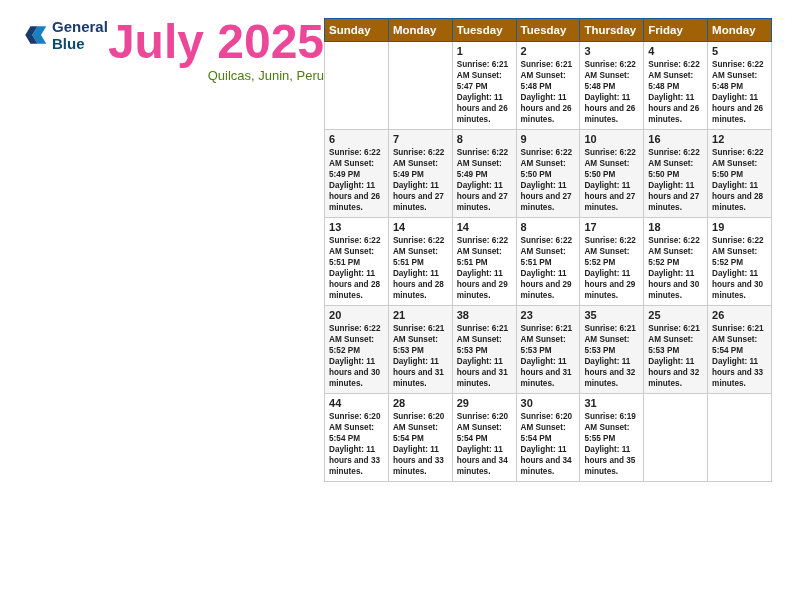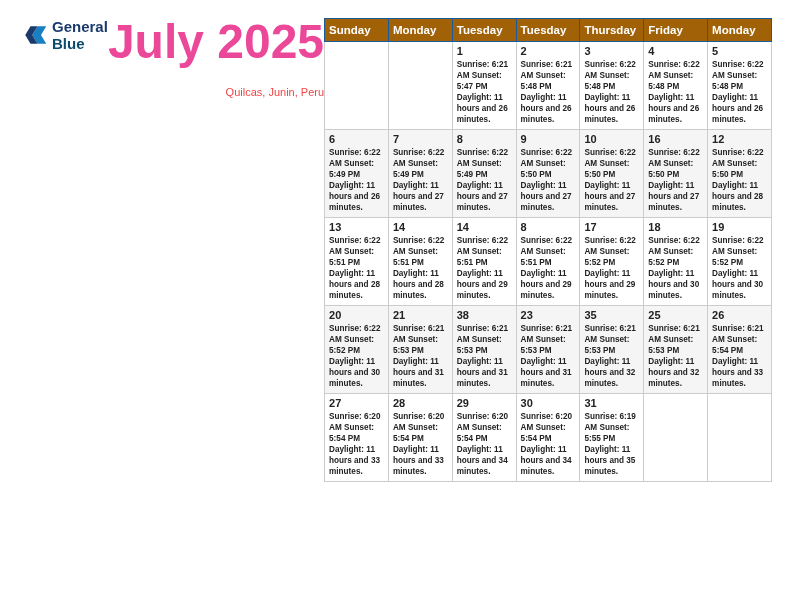--- a/index.html
+++ b/index.html
@@ -35,23 +35,23 @@
     .title-block {
       text-align: right;
     }
     .month-title {
       font-size: 48px;
       font-weight: bold;
       color: #ec4899;
       line-height: 1;
     }
     .subtitle {
-      font-size: 11px;
-      color: #ef4444;
-      margin-top: 20px;
+      font-size: 13px;
+      color: #4d7c0f;
+      margin-top: 2px;
     }
     .calendar {
       flex: 1;
       border: 1px solid #ccc;
       border-collapse: collapse;
       width: 100%;
       table-layout: fixed;
     }
     .calendar th {
       background: #2a6db5;
@@ -285,21 +285,21 @@
           </td>
           <td>
             <span class="day-num">26</span>
             <div class="cell-text">Sunrise: 6:21 AM
 Sunset: 5:54 PM
 Daylight: 11 hours and 33 minutes.</div>
           </td>
         </tr>
         <tr>
           <td>
-            <span class="day-num">27</span>
+            <span class="day-num">44</span>
             <div class="cell-text">Sunrise: 6:20 AM
 Sunset: 5:54 PM
 Daylight: 11 hours and 33 minutes.</div>
           </td>
           <td>
             <span class="day-num">28</span>
             <div class="cell-text">Sunrise: 6:20 AM
 Sunset: 5:54 PM
 Daylight: 11 hours and 33 minutes.</div>
           </td>

